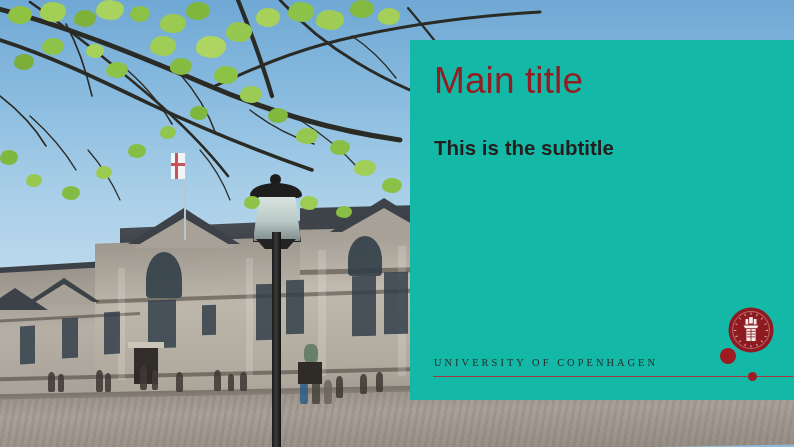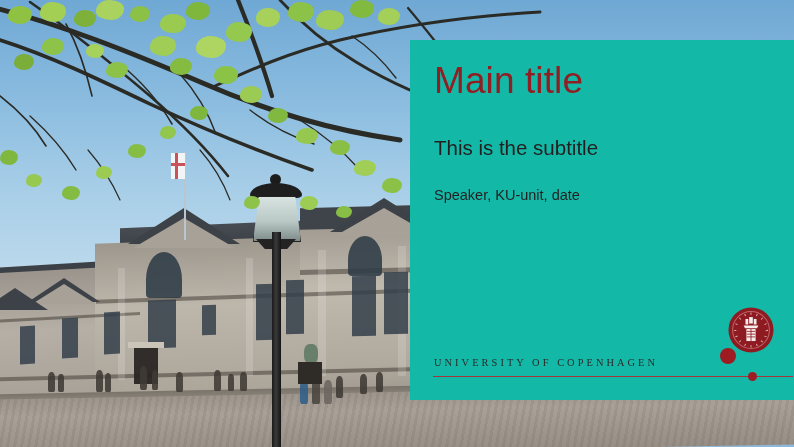--- a/index.html
+++ b/index.html
@@ -223,21 +223,21 @@
     font-size: 37px;
     line-height: 1.05;
     font-weight: 400;
     color: #901e22;
     letter-spacing: .1px;
   }
   .subtitle {
     position: absolute;
     left: 24px; top: 96px;
     font-size: 20.5px;
-    font-weight: 400;
+    font-weight: 700;
     color: #231f20;
   }
   .speaker {
     position: absolute;
     left: 24px; top: 147px;
     font-size: 14.5px;
     font-weight: 400;
     color: #231f20;
   }
 
@@ -434,21 +434,20 @@
     <div class="leafcluster" style="left:0px;  top:150px; width:18px; height:15px; background:#80b83f;"></div>
     <div class="leafcluster" style="left:244px;top:196px; width:16px; height:13px; background:#8ec34a;"></div>
     <div class="leafcluster" style="left:300px;top:196px; width:18px; height:14px; background:#9dcc54;"></div>
     <div class="leafcluster" style="left:336px;top:206px; width:16px; height:12px; background:#88be45;"></div>
   </div>
 
   <div class="panel">
 
     <div class="title">Main title</div>
     <div class="subtitle">This is the subtitle</div>
-    <div class="speaker">Speaker, KU-unit, date</div>
 
     <div class="footer">
       <div class="uni-name">UNIVERSITY OF COPENHAGEN</div>
 
       <svg class="seal" viewBox="0 0 100 100">
         <circle cx="50" cy="50" r="49" fill="#8e1b21"></circle>
         <circle cx="50" cy="50" r="40" fill="none" stroke="#c0666b" stroke-width="2.2"></circle>
         <circle cx="50" cy="50" r="34" fill="#8e1b21"></circle>
 
         <g fill="#e3b6b8">

